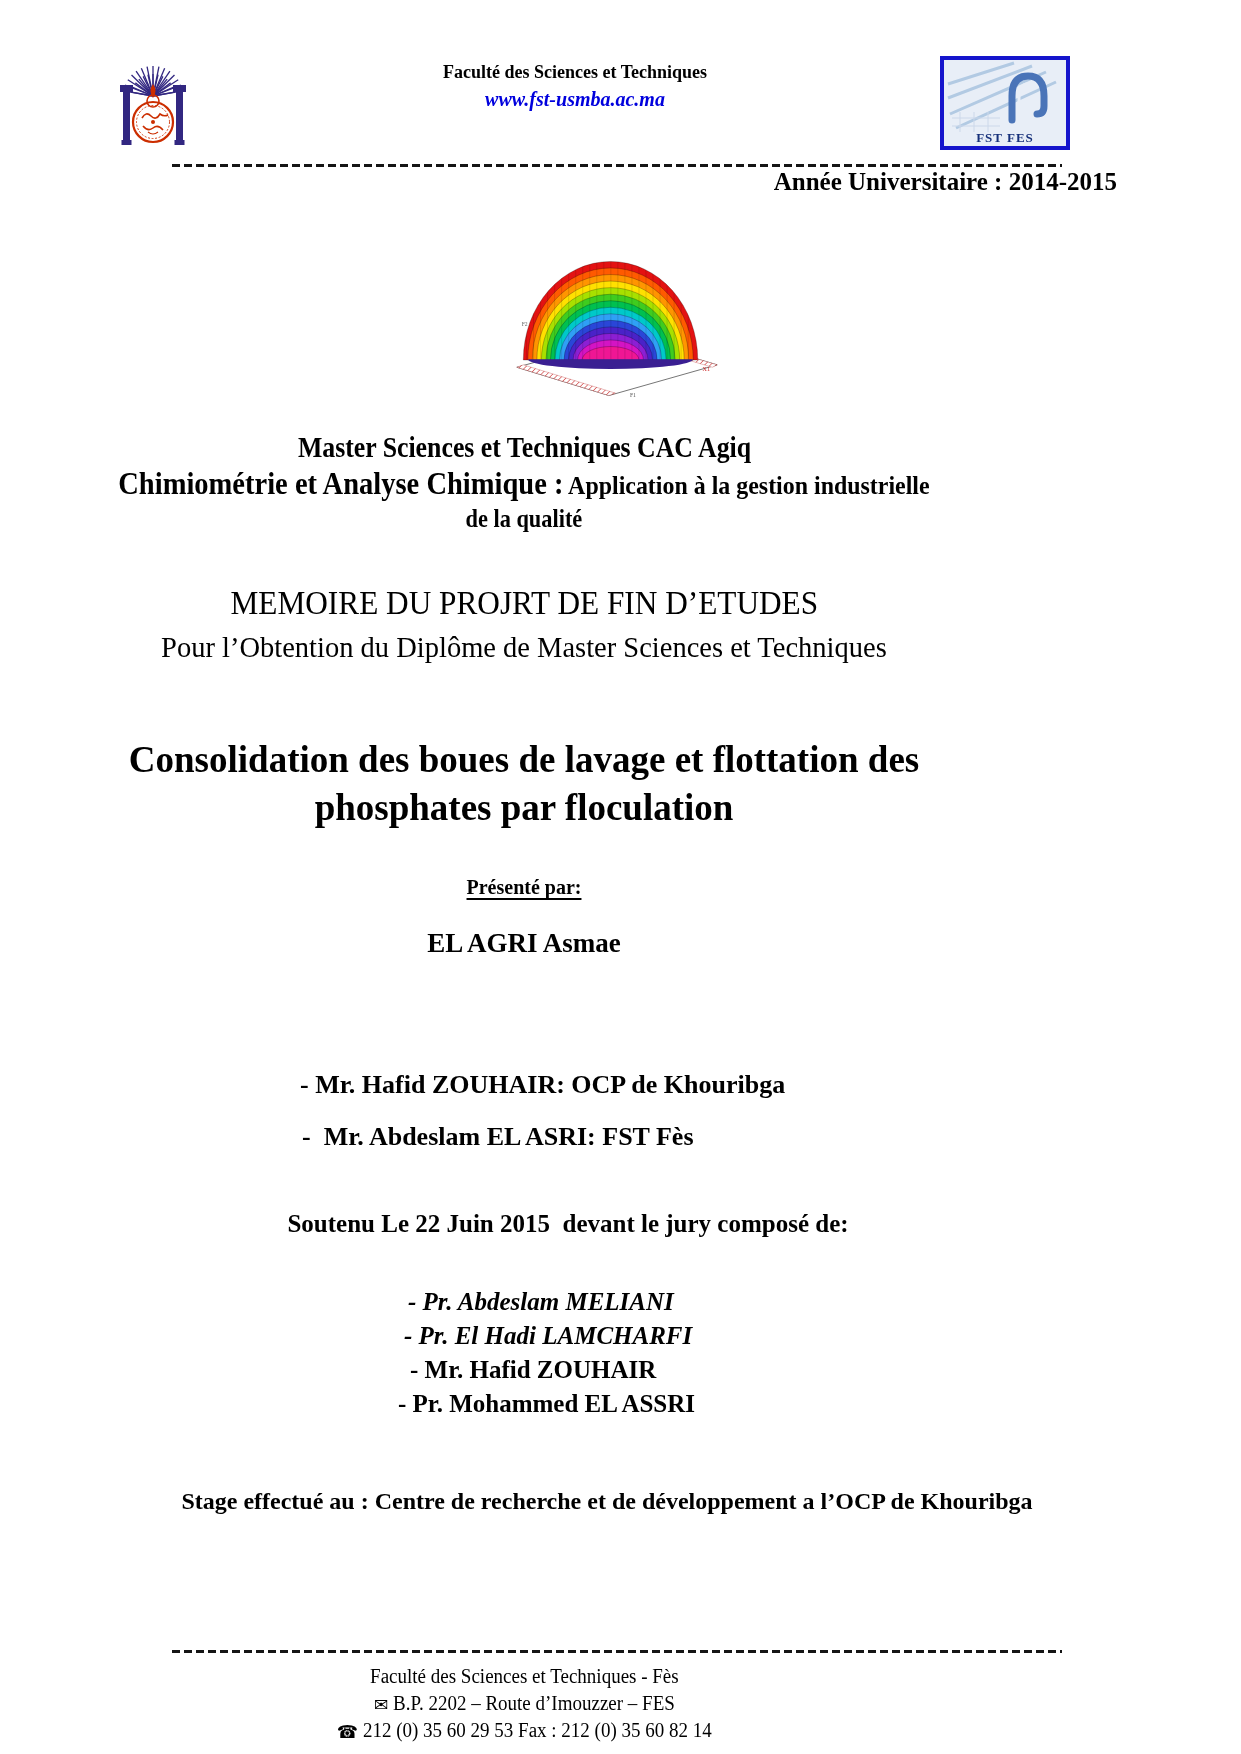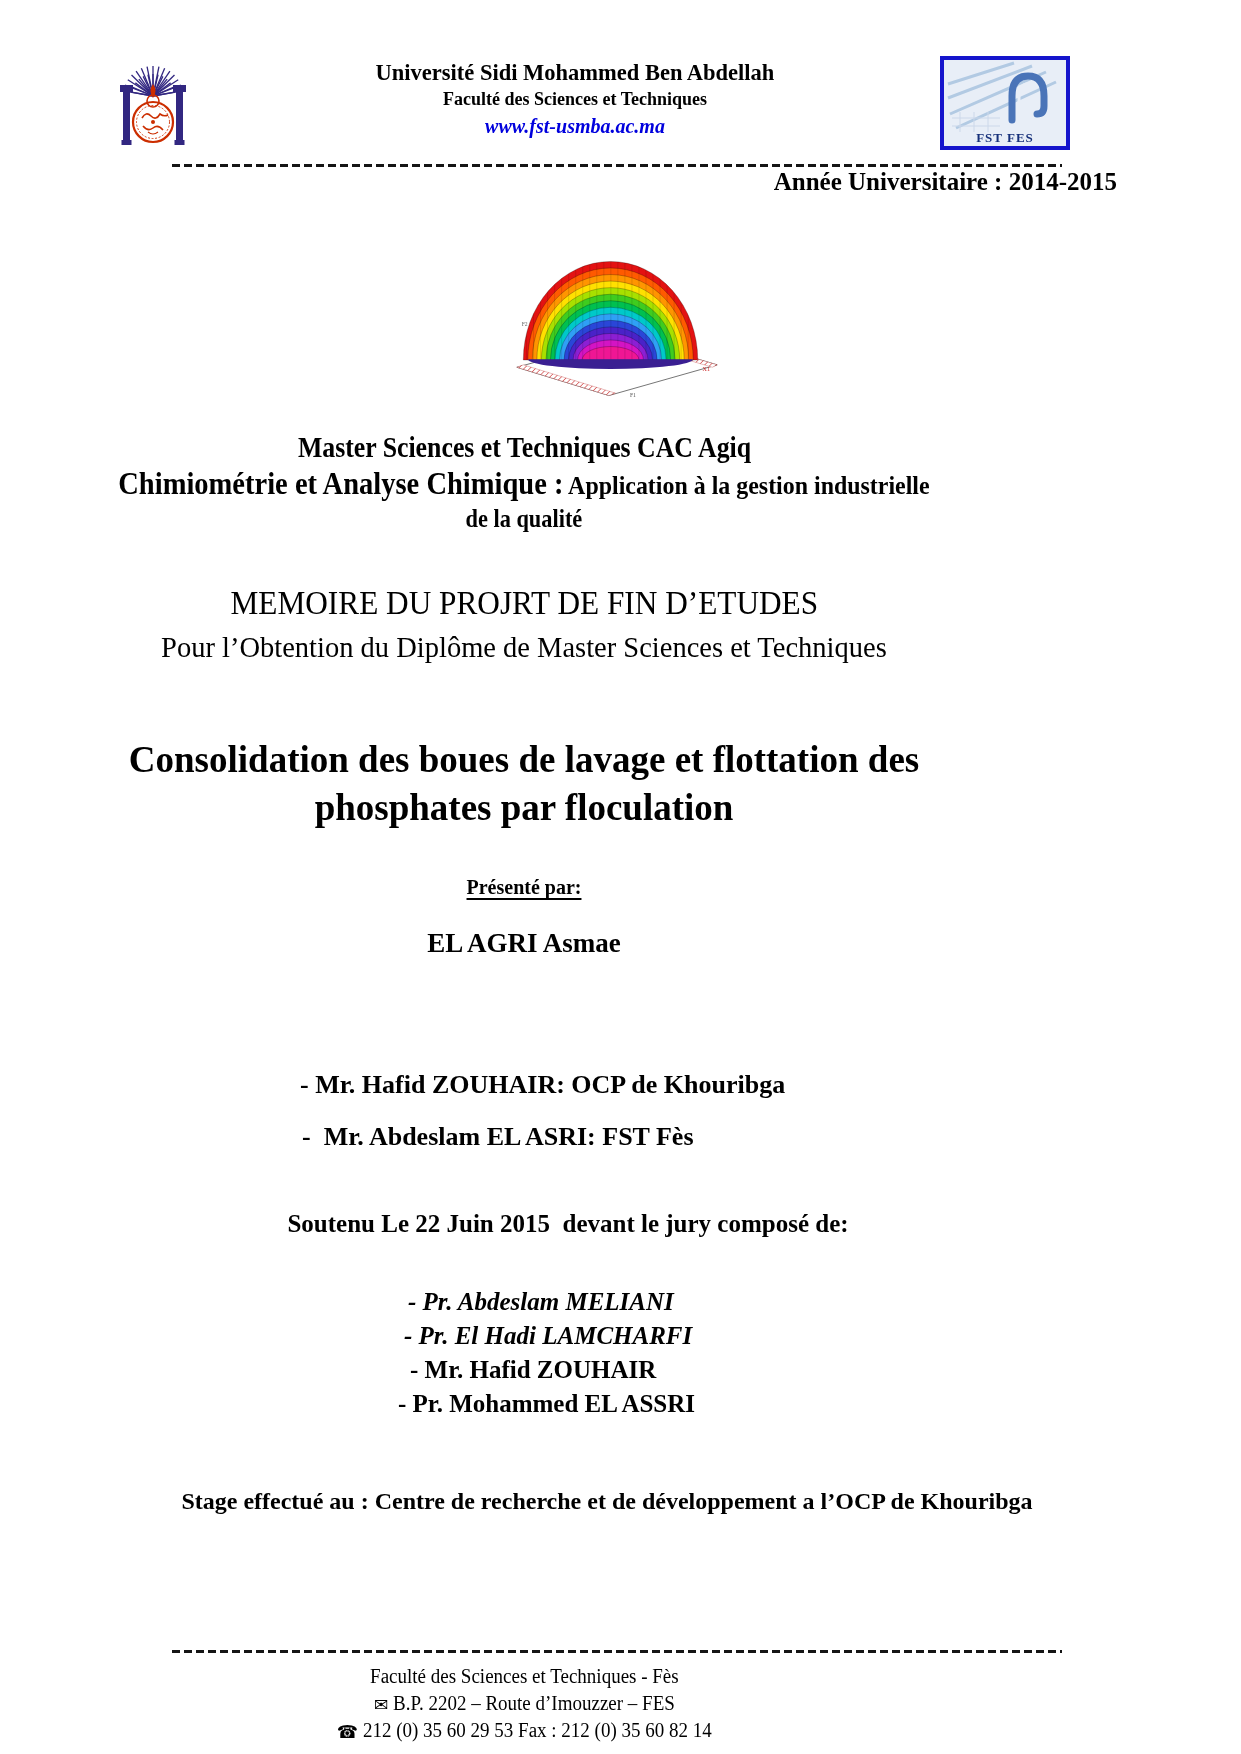--- a/index.html
+++ b/index.html
@@ -89,21 +89,20 @@
         <circle cx="35" cy="66" r="16.5" stroke-width="0.9" stroke-dasharray="2 1.6"></circle>
         <path d="M24,62 q4,-7 9,-2 t9,-2 q4,3 8,1" stroke-width="1.6"></path>
         <path d="M25,70 q5,6 10,2 t10,2" stroke-width="1.6"></path>
         <path d="M30,76 q5,4 10,0" stroke-width="1.2"></path>
         <circle cx="35" cy="66" r="2" fill="#cc2e00" stroke="none"></circle>
       </g>
     </svg>
   </div>
 
   <div class="abs" id="hdr-text" style="left:250px;top:59px;width:650px;text-align:center;">
-    <div class="b" id="hdr-univ">Université Sidi Mohammed Ben Abdellah</div>
     <div class="b" id="hdr-fac">Faculté des Sciences et Techniques</div>
     <div class="b i" id="hdr-www">www.fst-usmba.ac.ma</div>
   </div>
 
   <div class="abs" style="left:940px;top:56px;width:150px;height:94px;">
     <svg width="130" height="94" viewBox="0 0 130 94">
       <rect x="2" y="2" width="126" height="90" fill="#e8eef7" stroke="#1515cc" stroke-width="4"></rect>
       <g stroke="#a9c4e0" stroke-width="3" opacity="0.85">
         <line x1="8" y1="28" x2="74" y2="7"></line>
         <line x1="8" y1="42" x2="92" y2="10"></line>

